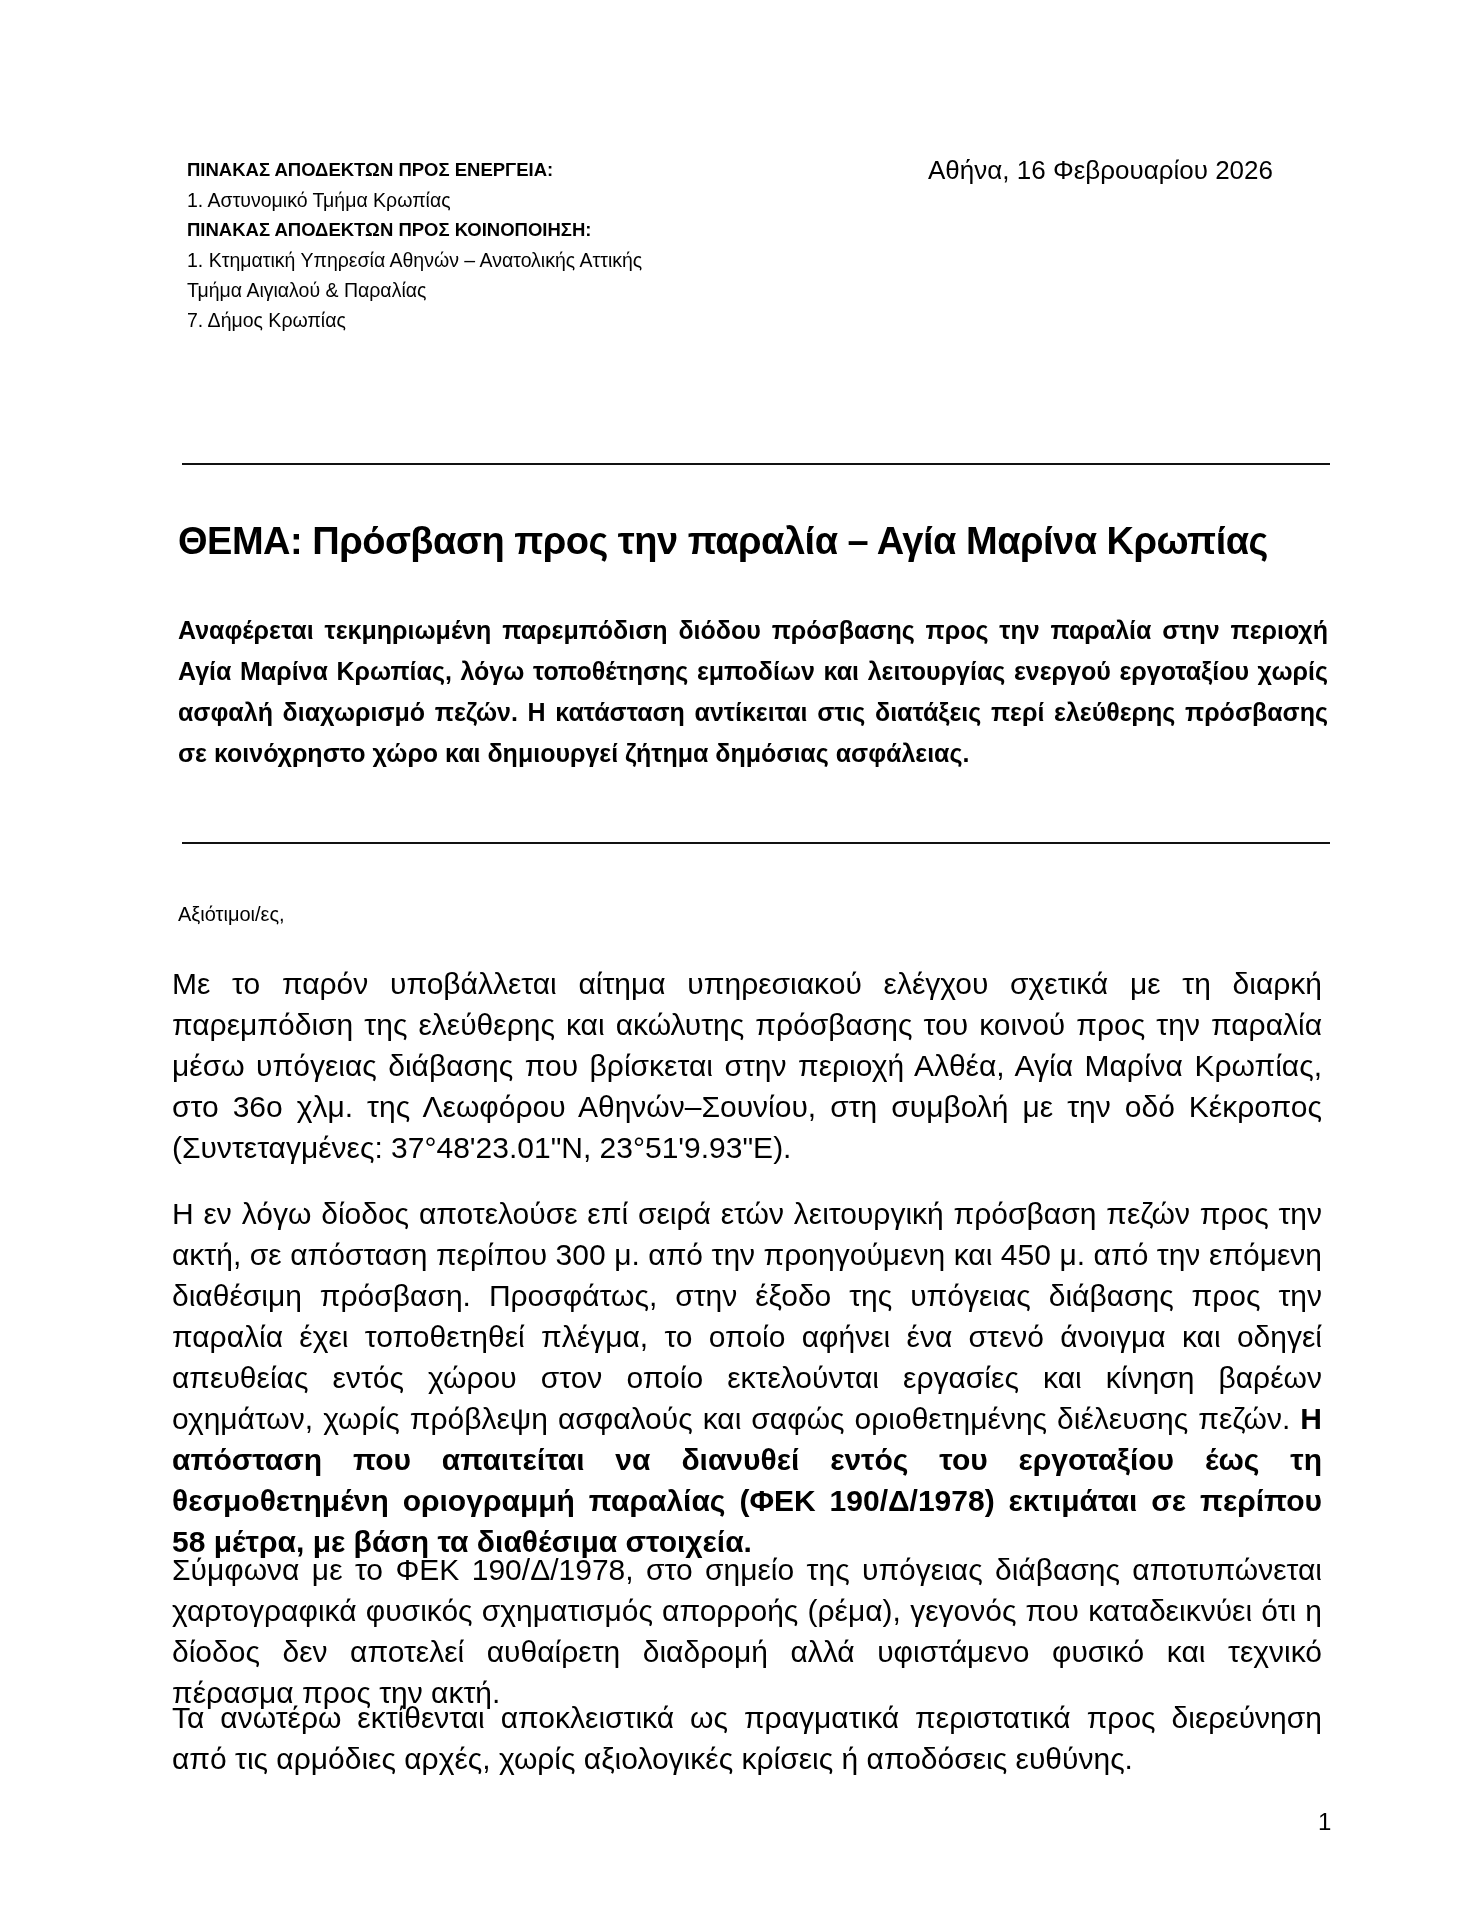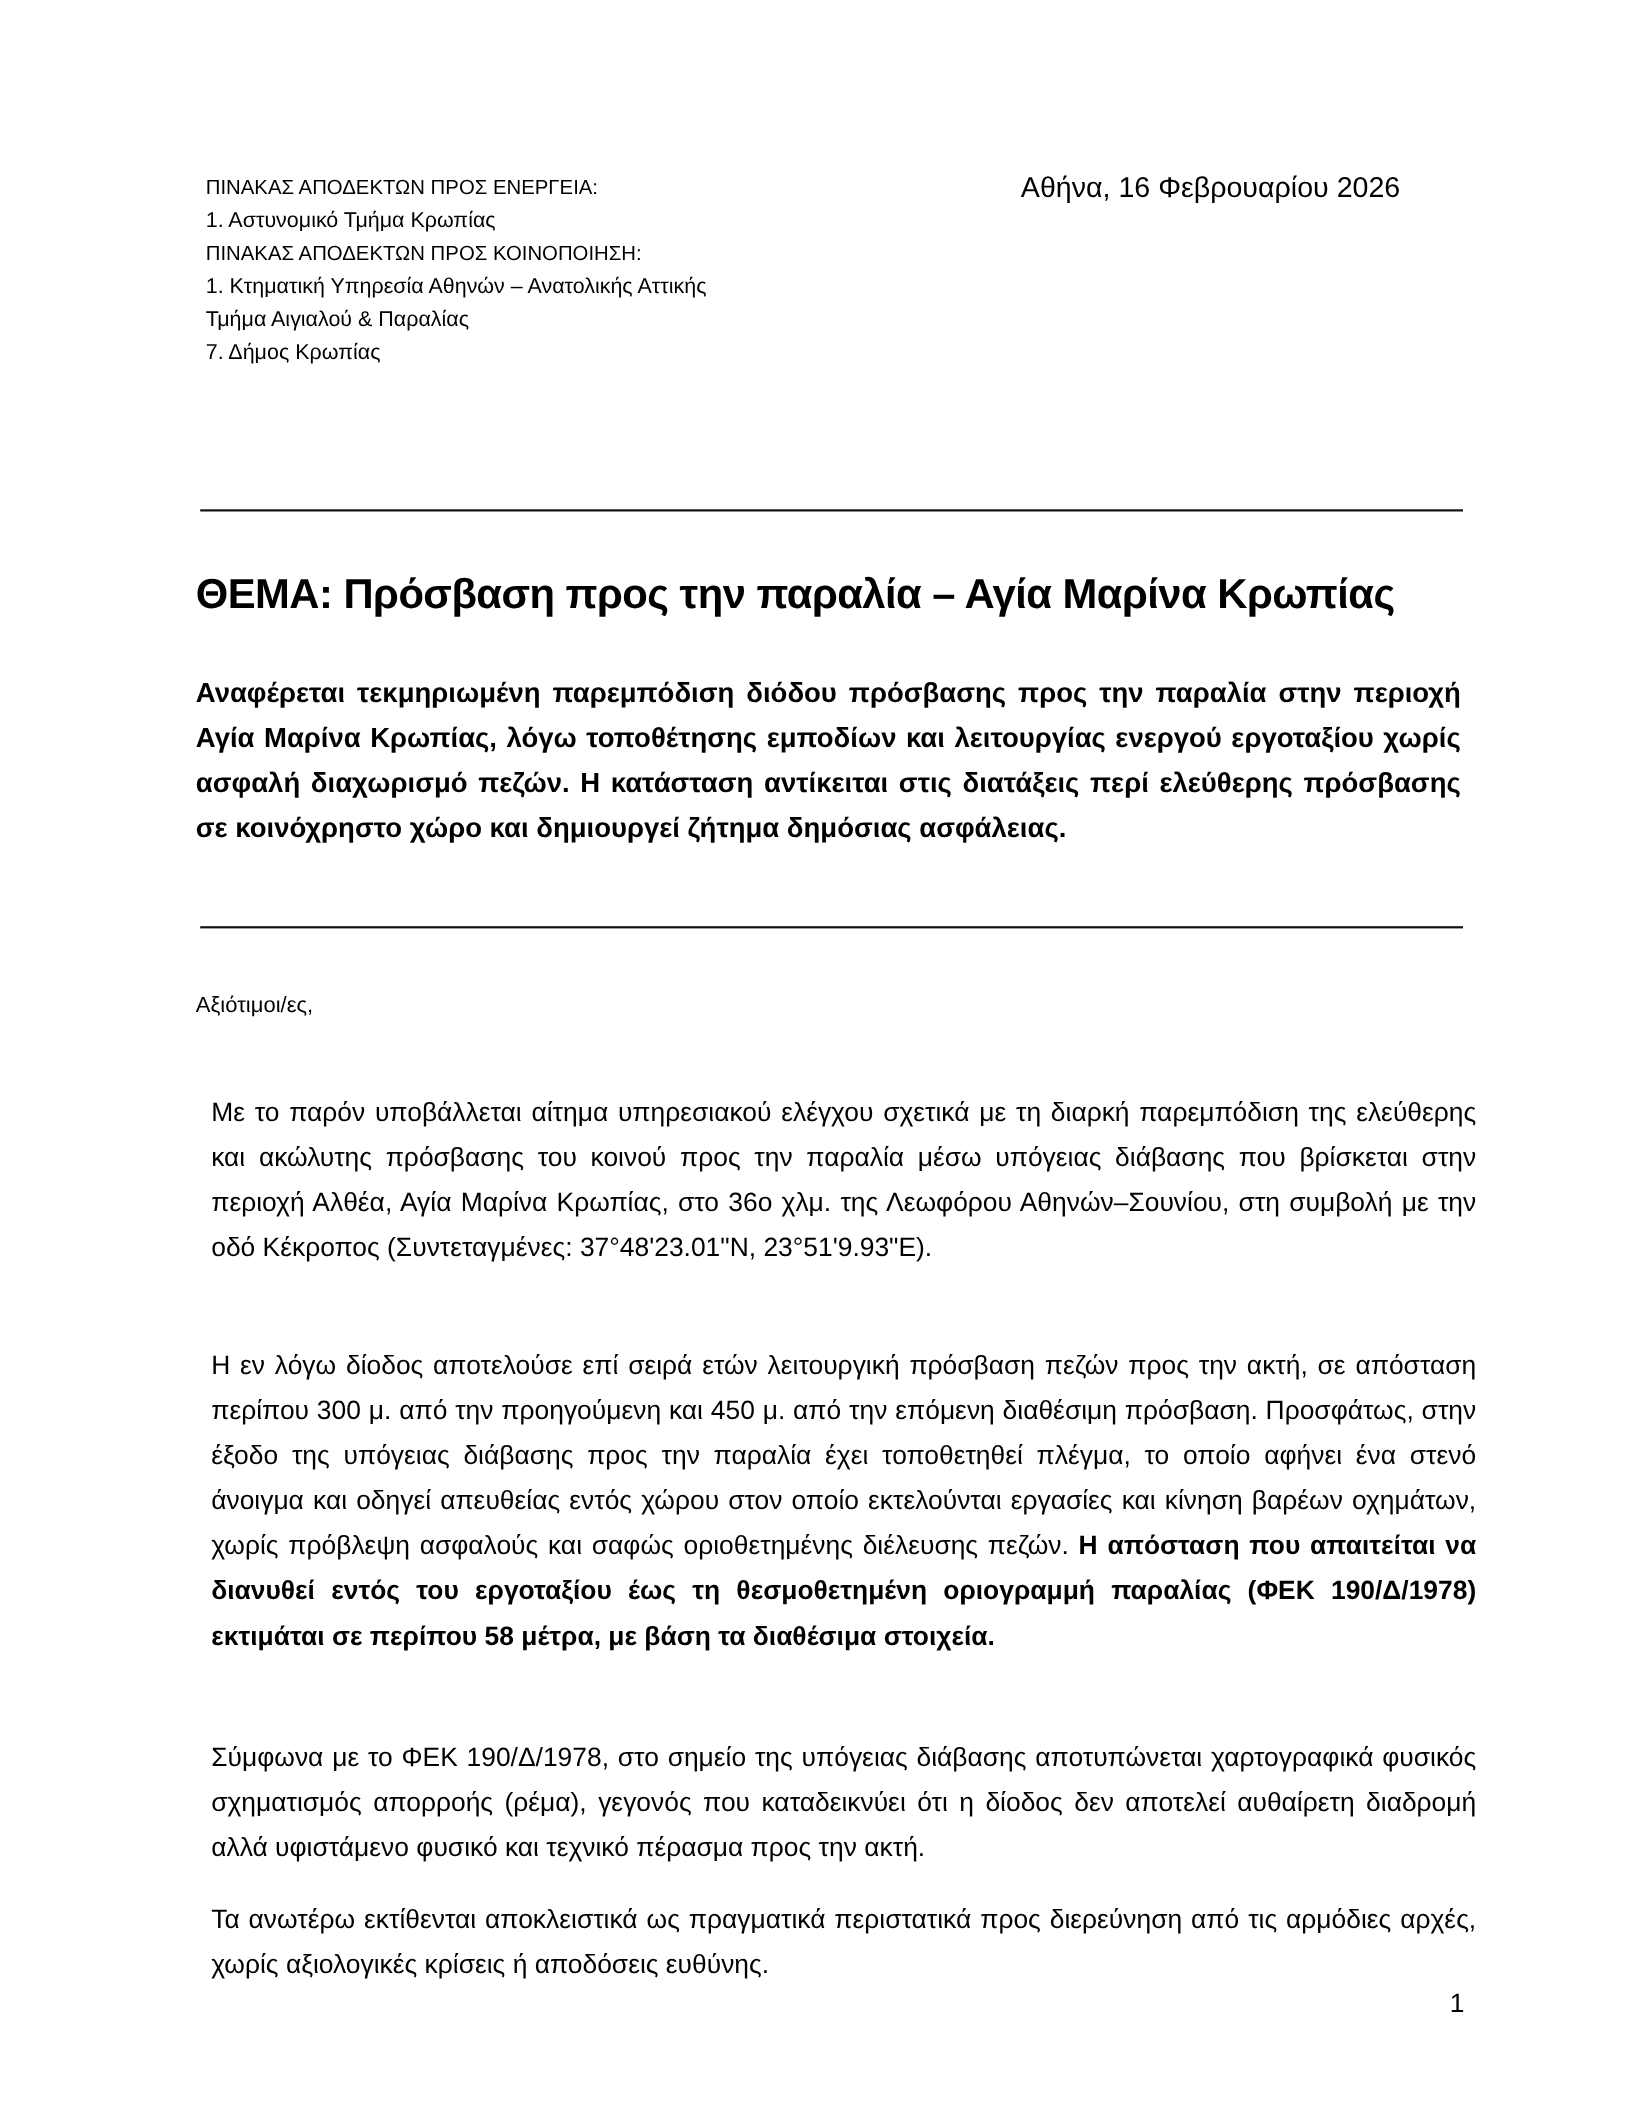--- a/index.html
+++ b/index.html
@@ -1,24 +1,24 @@
 <!DOCTYPE html>
 <html><head>
   <meta charset="utf-8">
   <style>
     html, body { margin: 0; padding: 0; background: #ffffff; }
     body { width: 1483px; height: 1920px; position: relative; overflow: hidden; color: #000; font-family: "Liberation Sans", sans-serif; }
     .recipients { position: absolute; left: 187px; top: 155px; font-size: 19.5px; line-height: 30px; }
-    .recipients .hdr { font-weight: normal; font-size: 18.5px; }
+    .recipients .hdr { font-weight: bold; font-size: 18.5px; }
     .date { position: absolute; left: 928px; top: 155px; font-size: 26px; font-weight: normal; }
     .rule { position: absolute; left: 182px; width: 1148px; height: 2px; background: #111; }
     .subject { position: absolute; left: 178px; top: 520px; font-size: 38px; font-weight: bold; letter-spacing: -0.5px; text-align: right; }
     .summary { position: absolute; left: 178px; top: 610px; width: 1150px; font-size: 25px; font-weight: bold; line-height: 41px; text-align: justify; }
     .greeting { position: absolute; left: 178px; top: 903px; font-size: 20px; }
-    .para { position: absolute; left: 192px; width: 1150px; font-size: 24px; line-height: 41px; text-align: justify; margin-top: 28px; }
+    .para { position: absolute; left: 172px; width: 1150px; font-size: 30px; line-height: 41px; text-align: justify; }
     .para b { font-weight: bold; }
     .pagenum { position: absolute; left: 1318px; top: 1808px; font-size: 24px; }
   </style>
 </head>
 <body>
 
 <div class="recipients">
   <div class="hdr">ΠΙΝΑΚΑΣ ΑΠΟΔΕΚΤΩΝ ΠΡΟΣ ΕΝΕΡΓΕΙΑ:</div>
   <div>1. Αστυνομικό Τμήμα Κρωπίας</div>
   <div class="hdr">ΠΙΝΑΚΑΣ ΑΠΟΔΕΚΤΩΝ ΠΡΟΣ ΚΟΙΝΟΠΟΙΗΣΗ:</div>

